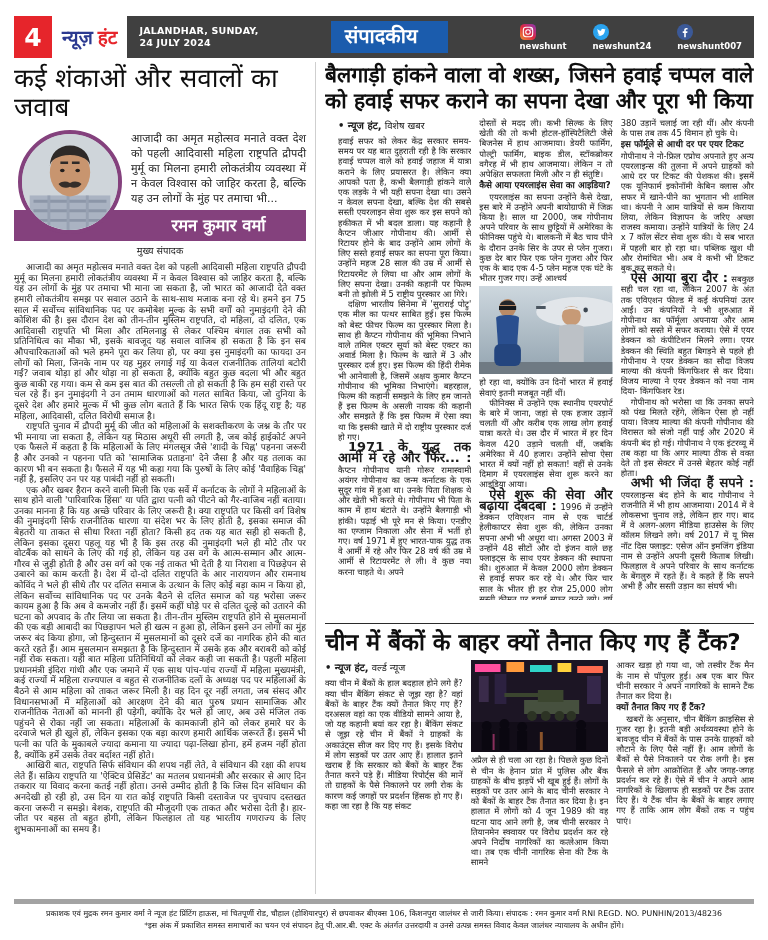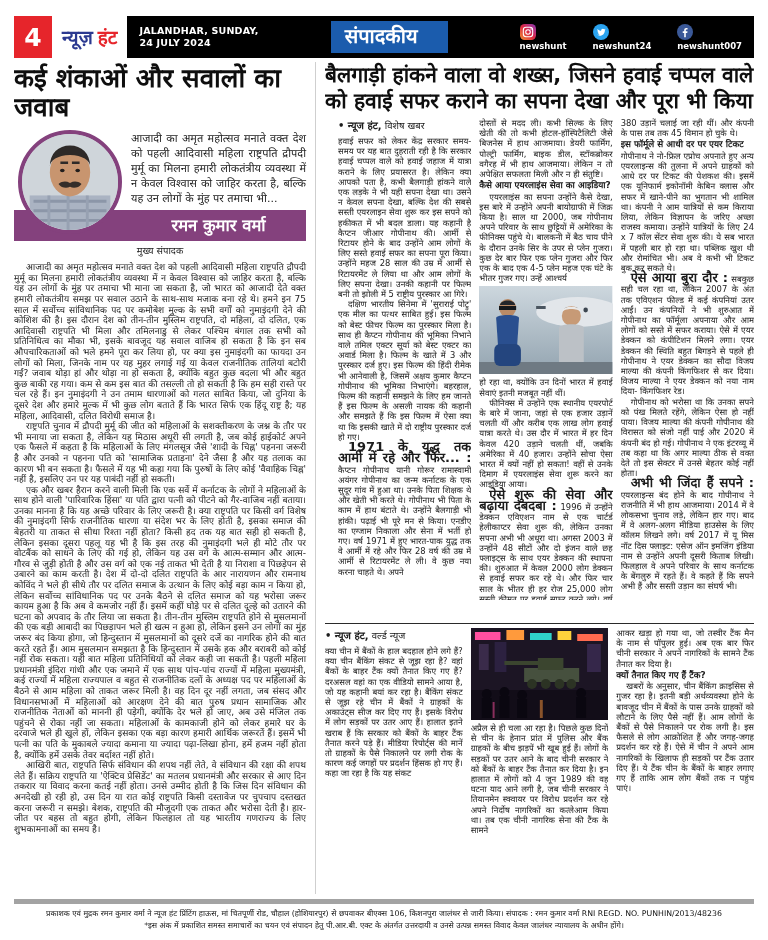--- a/index.html
+++ b/index.html
@@ -8,34 +8,34 @@
     width:768px; height:940px; position:relative; background:#fff;
     font-family:"DejaVu Sans","Liberation Sans",sans-serif; color:#1c1c1c;
     overflow:hidden; margin:0 auto;
   }
   
   .masthead { display:flex; align-items:stretch; height:42px; margin:16px 14px 0 14px; }
   .pageno { width:38px; background:#e6252b; color:#fff; font-weight:bold; font-size:25px;
     display:flex; align-items:center; justify-content:center; flex:0 0 auto; }
   .logo { background:#fff; display:flex; align-items:center; padding:0 10px; font-weight:bold; font-size:19px; flex:0 0 auto; }
   .logo .lp1 { color:#2b3990; } .logo .lp2 { color:#e6252b; margin-left:5px; }
-  .redbar { flex:1; background:#000000; display:flex; align-items:center; color:#fff; padding:0 12px; }
+  .redbar { flex:1; background:#404040; display:flex; align-items:center; color:#fff; padding:0 12px; }
   .dateline { font-weight:bold; font-size:9.5px; line-height:1.25; letter-spacing:.2px; }
   .section-box { background:#1b5cad; color:#fff; font-weight:bold; font-size:20px;
     padding:4px 30px 6px 14px; margin:0 auto; line-height:1.1; }
   .socials { display:flex; gap:26px; align-items:center; }
   .social-item { display:flex; flex-direction:column; align-items:flex-start; gap:1px; cursor:pointer; }
   .social-item .handle { font-size:8.5px; color:#fff; font-weight:bold; }
   .sicon { width:16px; height:16px; display:block; }
   
   .main { display:flex; margin:4px 14px 0 14px; height:832px; overflow:hidden; }
   .left-col { width:302px; flex:0 0 auto; padding-right:9px; border-right:1px solid #cfcfcf; overflow:hidden; }
   .right-sec { flex:1; padding-left:9px; display:flex; flex-direction:column; overflow:hidden; }
   
-  .ed-headline { font-size:26px; line-height:1.12; font-weight:bold; color:#0e0e0e; margin:2px 0 6px 0; }
+  .ed-headline { font-size:26px; line-height:1.12; font-weight:normal; color:#0e0e0e; margin:2px 0 6px 0; }
   .intro-wrap { overflow:visible; }
   .portrait { float:left; width:104px; height:104px; border-radius:50%; border:4px solid #84417d;
     overflow:hidden; margin:2px 9px 2px 4px; background:#cdd3d8; }
   .intro-text { font-size:11px; line-height:15px; text-align:justify; padding-top:3px; }
   .author-banner { background:#84417d; color:#fff; text-align:center; font-weight:bold;
     font-size:16.5px; padding:3px 0 5px 0; margin-top:4px; }
   .author-role { text-align:center; font-size:9.5px; color:#222; margin:3px 0 5px 0; }
   .edit-body { clear:both; }
   .edit-body p { font-size:9px; line-height:10.6px; text-align:justify; margin:0; text-indent:12px; }
   
@@ -195,20 +195,21 @@
             <div class="subhead">इस फॉर्मूले से आधी दर पर एयर टिकट</div>
             <p>गोपीनाथ ने नो-फ्रिल एप्रोच अपनाते हुए अन्य एयरलाइन्स की तुलना में अपने ग्राहकों को आधे दर पर टिकट की पेशकश की। इसमें एक यूनिफार्म इकोनॉमी केबिन क्लास और सफर में खाने-पीने का भुगतान भी शामिल था। कंपनी ने आम यात्रियों से कम किराया लिया, लेकिन विज्ञापन के जरिए अच्छा राजस्व कमाया। उन्होंने यात्रियों के लिए 24 x 7 कॉल सेंटर सेवा शुरू की। ये सब भारत में पहली बार हो रहा था। पब्लिक खुश थी और रोमांचित भी। अब वे कभी भी टिकट बुक कर सकते थे।</p>
             <p class="ind leadp"><b>ऐसे आया बुरा दौर :</b> <span>सबकुछ सही चल रहा था, लेकिन 2007 के अंत तक एविएशन फील्ड में कई कंपनियां उतर आईं। उन कंपनियों ने भी शुरुआत में गोपीनाथ का फॉर्मूला अपनाया और आम लोगों को सस्ते में सफर कराया। ऐसे में एयर डेक्कन को कंपीटिशन मिलने लगा। एयर डेक्कन की स्थिति बहुत बिगड़ने से पहले ही गोपीनाथ ने एयर डेक्कन का सौदा विजय माल्या की कंपनी किंगफिशर से कर दिया। विजय माल्या ने एयर डेक्कन को नया नाम दिया- किंगफिशर रेड।</span></p>
             <p class="ind">गोपीनाथ को भरोसा था कि उनका सपने को पंख मिलते रहेंगे, लेकिन ऐसा हो नहीं पाया। विजय माल्या की कंपनी गोपीनाथ की विरासत को संजो नहीं पाई और 2020 में कंपनी बंद हो गई। गोपीनाथ ने एक इंटरव्यू में तब कहा था कि अगर माल्या ठीक से वक्त देते तो इस सेक्टर में उनसे बेहतर कोई नहीं होता।</p>
             <p class="ind leadp"><b>अभी भी जिंदा हैं सपने :</b> <span>एयरलाइन्स बंद होने के बाद गोपीनाथ ने राजनीति में भी हाथ आजमाया। 2014 में वे लोकसभा चुनाव लड़े, लेकिन हार गए। बाद में वे अलग-अलग मीडिया हाउसेस के लिए कॉलम लिखने लगे। वर्ष 2017 में यू मिस नॉट दिस फ्लाइट: एसेज ऑन इमजिंग इंडिया नाम से उन्होंने अपनी दूसरी किताब लिखी। फिलहाल वे अपने परिवार के साथ कर्नाटक के बेंगलुरु में रहते हैं। वे कहते हैं कि सपने अभी हैं और सस्ती उड़ान का संघर्ष भी।</span></p>
           </div>
         </div>
       </article>
 
       <article class="world">
+        <h2 class="wd-headline">चीन में बैंकों के बाहर क्यों तैनात किए गए हैं टैंक?</h2>
         <div class="cols3">
           <div class="ncol">
             <div class="byline">
               <b>• न्यूज हंट,</b>
               <span>वर्ल्ड न्यूज</span>
             </div>
             <p>क्या चीन में बैंकों के हाल बदहाल होने लगे हैं? क्या चीन बैंकिंग संकट से जूझ रहा है? वहां बैंकों के बाहर टैंक क्यों तैनात किए गए हैं? दरअसल वहां का एक वीडियो सामने आया है, जो यह कहानी बयां कर रहा है। बैंकिंग संकट से जूझ रहे चीन में बैंकों ने ग्राहकों के अकाउंट्स सीज कर दिए गए हैं। इसके विरोध में लोग सड़कों पर उतर आए हैं। हालात इतने खराब हैं कि सरकार को बैंकों के बाहर टैंक तैनात करने पड़े हैं। मीडिया रिपोर्ट्स की मानें तो ग्राहकों के पैसे निकालने पर लगी रोक के कारण कई जगहों पर प्रदर्शन हिंसक हो गए हैं। कहा जा रहा है कि यह संकट</p>
           </div>
           <div class="ncol">
             <svg class="news-photo" viewBox="0 0 140 92" preserveAspectRatio="none">

